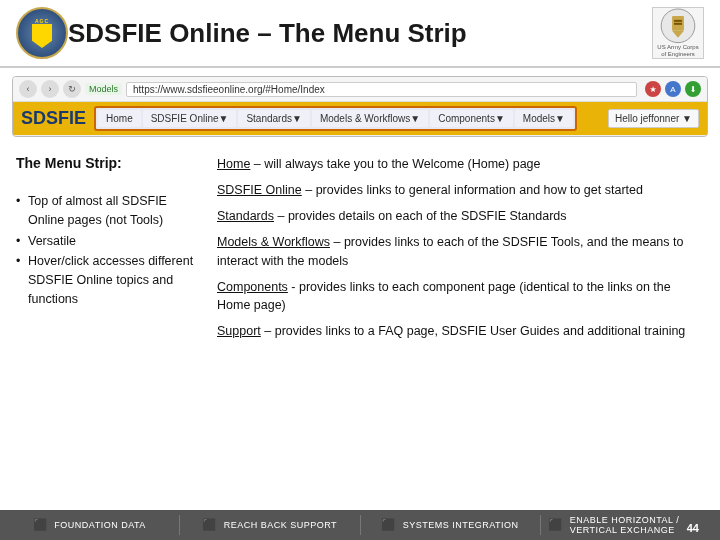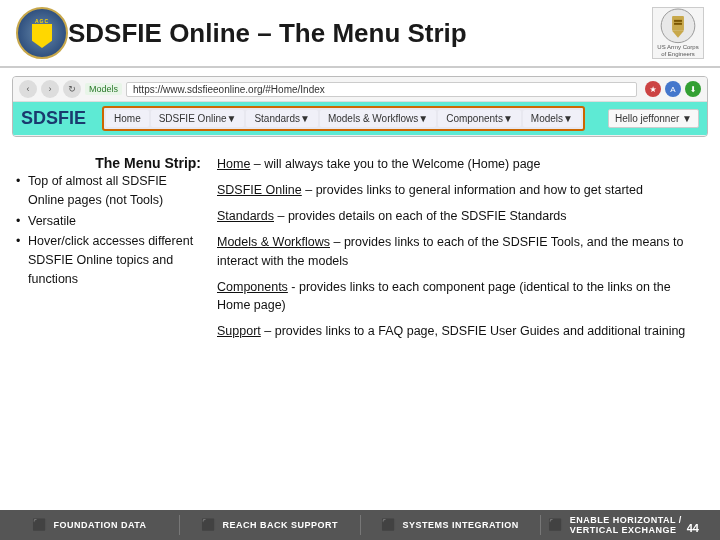--- a/index.html
+++ b/index.html
@@ -118,25 +118,25 @@
       color: #fff;
       display: flex;
       align-items: center;
       justify-content: center;
     }
     .nav-icon-btn.blue { background: #4477cc; }
     .nav-icon-btn.green { background: #33a033; }
 
     
     .site-navbar {
-      background: #5eead4;
+      background: #eab308;
       padding: 4px 8px;
       display: flex;
       align-items: center;
-      gap: 8px;
+      gap: 0;
       border-bottom: 1px solid #eee;
     }
     .site-logo {
       font-size: 18px;
       font-weight: bold;
       color: #1a3a6e;
       margin-right: 8px;
     }
     .site-nav-items {
       display: flex;
@@ -174,22 +174,21 @@
     }
 
     .left-col {
       width: 185px;
       flex-shrink: 0;
     }
     .left-col .menu-strip-label {
       font-size: 14px;
       font-weight: bold;
       color: #111;
-      margin-bottom: 1px;
-      text-align: right;
+      margin-bottom: 21px;
     }
     .left-col ul {
       list-style: none;
       padding: 0;
     }
     .left-col ul li {
       font-size: 12.5px;
       color: #111;
       line-height: 1.5;
       padding-left: 12px;
@@ -241,21 +240,21 @@
       gap: 6px;
       padding: 0 8px;
       border-right: 1px solid #777;
     }
     .footer-item:last-child { border-right: none; }
     .footer-text {
       font-size: 9px;
       color: #fff;
       text-transform: uppercase;
       letter-spacing: 0.5px;
-      font-weight: bold;
+      font-weight: normal;
     }
     .footer-icon {
       color: #fff;
       font-size: 12px;
     }
     .page-num {
       position: absolute;
       right: 21px;
       bottom: 6px;
       font-size: 11px;

